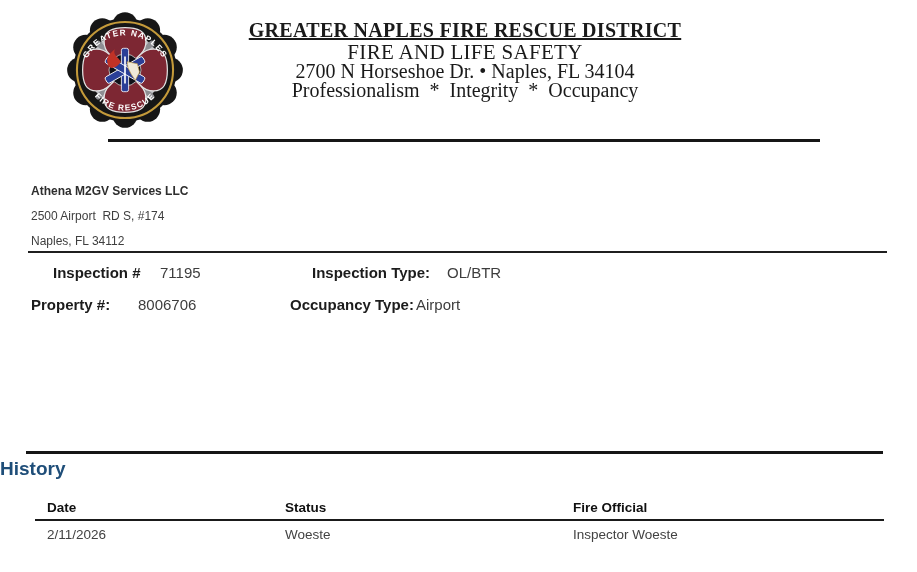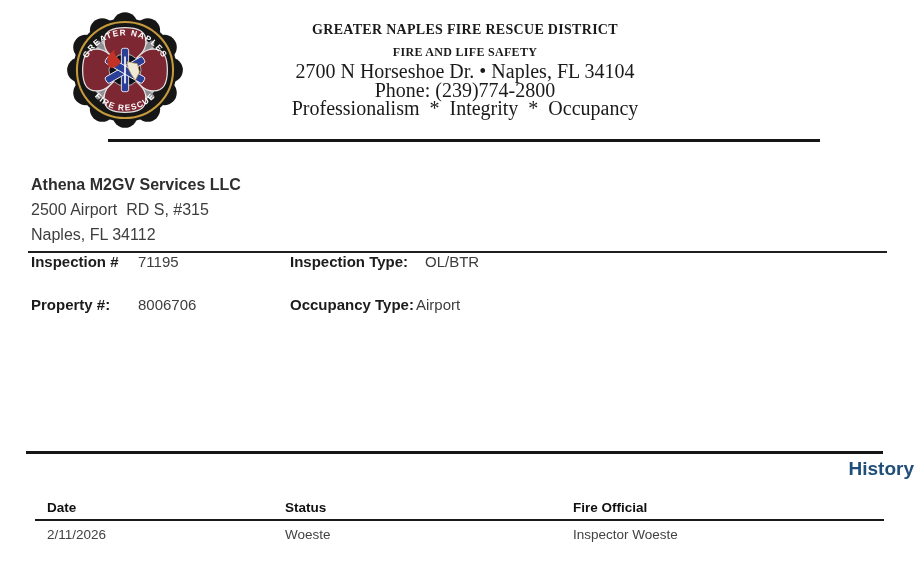--- a/index.html
+++ b/index.html
@@ -10,46 +10,46 @@
     font-family:"Liberation Sans",sans-serif;
     overflow:hidden;
   }
   
   .logo{position:absolute;left:62px;top:8px;width:126px;height:124px;}
   .header-text{
     position:absolute;left:200px;top:17px;width:530px;
     text-align:center;color:#1a1a1a;
     font-family:"Liberation Serif",serif;
   }
-  .org-name{font-size:14px;line-height:26px;font-weight:bold;letter-spacing:.3px;}
-  .division{font-size:12px;line-height:19px;font-weight:bold;letter-spacing:.3px;}
+  .org-name{font-size:20px;line-height:26px;font-weight:bold;letter-spacing:.3px;text-decoration:underline;}
+  .division{font-size:21px;line-height:19px;font-weight:normal;letter-spacing:.3px;}
   .hdr-line{font-size:20px;line-height:18.5px;white-space:pre-wrap;}
   .header-rule{position:absolute;left:108px;top:139px;width:712px;height:3px;background:#161616;}
 
   
-  .recipient{position:absolute;left:31px;top:172px;font-size:16px;line-height:25px;color:#3e3e3e;}
+  .recipient{position:absolute;left:31px;top:179px;font-size:12px;line-height:25px;color:#3e3e3e;}
   .recipient .name{font-weight:bold;color:#2e2e2e;}
   .recipient div{white-space:pre-wrap;}
 
   
   .info-rule{position:absolute;left:28px;top:251px;width:859px;height:2px;background:#1f1f1f;}
   .info-row{position:absolute;left:31px;font-size:15px;color:#3d3d3d;white-space:nowrap;}
-  .info-row.r1{top:253px;}
+  .info-row.r1{top:264px;margin-left:22px;}
   .info-row.r2{top:296px;}
   .info-row .lbl{font-weight:bold;color:#1c1c1c;display:inline-block;}
   .w-l1{width:107px;}
   .w-v1{width:152px;display:inline-block;}
   .r1 .w-l2{width:135px;}
   .r2 .w-l2{width:126px;}
 
   
   .history-rule{position:absolute;left:26px;top:451px;width:857px;height:3px;background:#161616;}
   .history-title{
     position:absolute;left:0;top:458px;width:894px;
-    text-align:right;font-size:19px;font-weight:bold;color:#1f4e79;padding-left:20px;
+    text-align:left;font-size:19px;font-weight:bold;color:#1f4e79;
   }
   .tbl-head{position:absolute;top:500px;left:0;width:917px;font-size:13.5px;font-weight:bold;color:#101010;}
   .tbl-rule{position:absolute;left:35px;top:519px;width:849px;height:2px;background:#1a1a1a;}
   .tbl-row{position:absolute;top:527px;left:0;width:917px;font-size:13.5px;color:#424242;}
   .col-date{position:absolute;left:47px;}
   .col-status{position:absolute;left:245px;margin-left:40px;}
   .col-official{position:absolute;left:573px;}
 </style>
 </head>
 <body>
@@ -112,28 +112,27 @@
     </text>
     <text font-family="Liberation Sans, sans-serif" font-size="8" font-weight="bold" fill="#ffffff" letter-spacing="1.2">
       <textPath href="#arcBottom" startOffset="50%" text-anchor="middle">FIRE RESCUE</textPath>
     </text>
   </svg>
 
   <div class="header-text">
     <div class="org-name">GREATER NAPLES FIRE RESCUE DISTRICT</div>
     <div class="division">FIRE AND LIFE SAFETY</div>
     <div class="hdr-line">2700 N Horseshoe Dr. • Naples, FL 34104</div>
-    <div class="hdr-line">Phone: (239)774-2800</div>
     <div class="hdr-line">Professionalism  *  Integrity  *  Occupancy</div>
   </div>
   <div class="header-rule"></div>
 
   <div class="recipient">
     <div class="name">Athena M2GV Services LLC</div>
-    <div>2500 Airport  RD S, #315</div>
+    <div>2500 Airport  RD S, #174</div>
     <div>Naples, FL 34112</div>
   </div>
 
   <div class="info-rule"></div>
   <div class="info-row r1">
     <span class="lbl w-l1">Inspection #</span><span class="w-v1">71195</span><span class="lbl w-l2">Inspection Type:</span><span>OL/BTR</span>
   </div>
   <div class="info-row r2">
     <span class="lbl w-l1">Property #:</span><span class="w-v1">8006706</span><span class="lbl w-l2">Occupancy Type:</span><span>Airport</span>
   </div>

